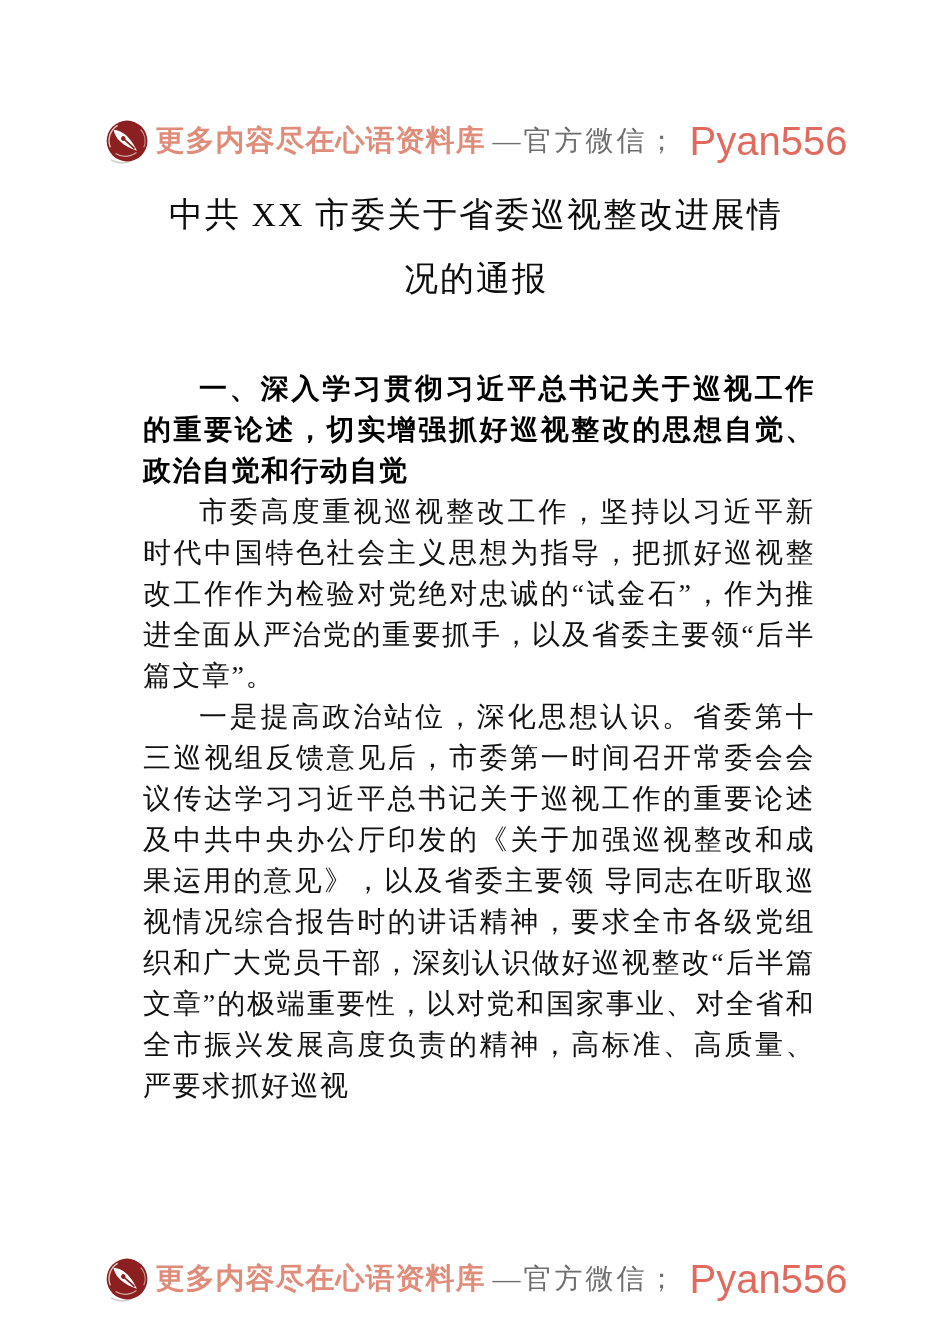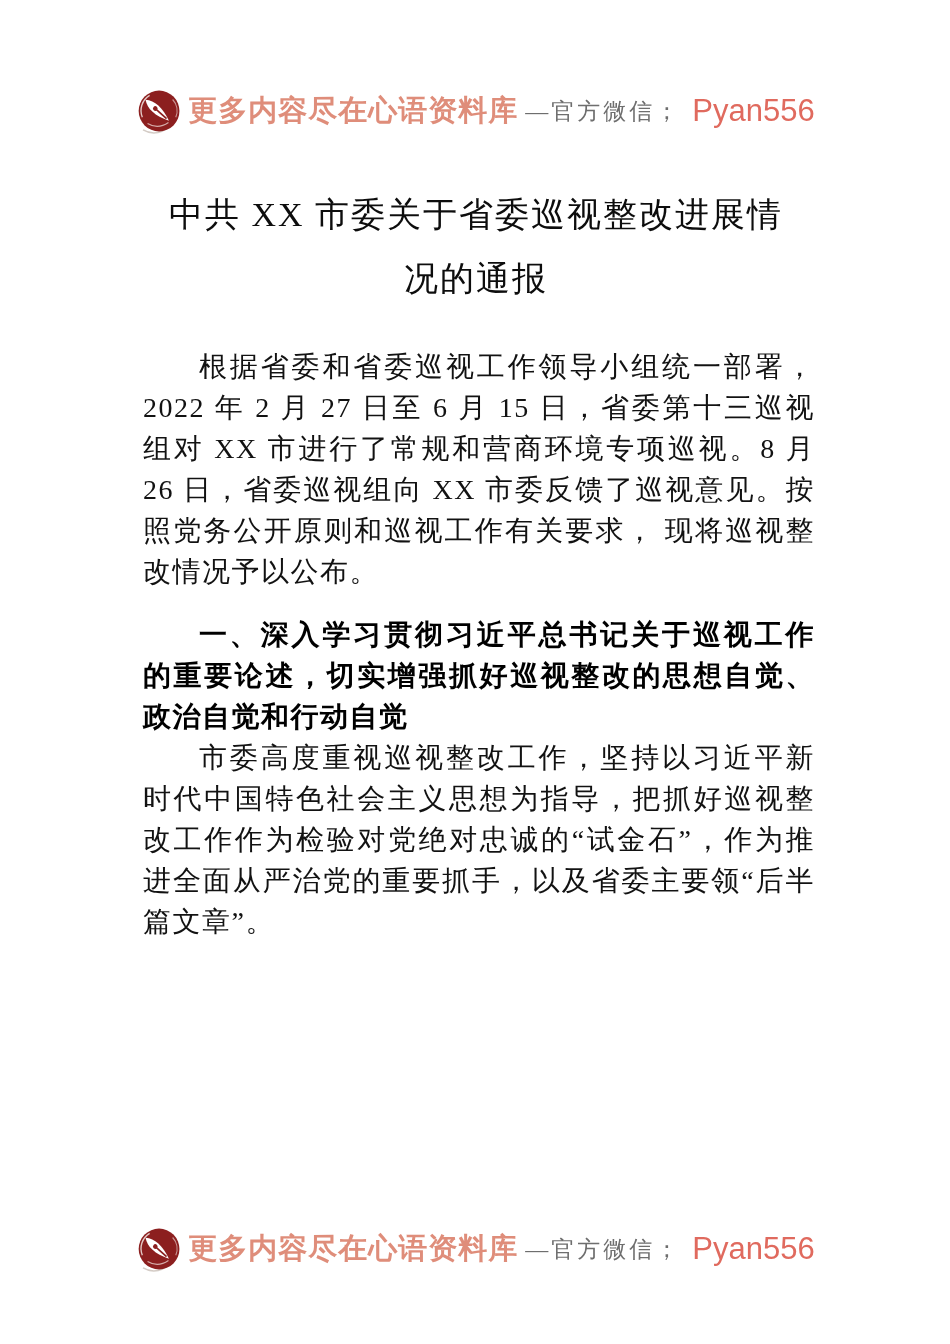--- a/index.html
+++ b/index.html
@@ -14,40 +14,41 @@
 
   
   .brand-bar {
     position: absolute;
     left: 0; right: 0;
     display: flex;
     justify-content: center;
     align-items: center;
     gap: 7px;
     white-space: nowrap;
+    margin-top: 30px;
   }
   .brand-bar.top    { top: 88px;  }
   .brand-bar.bottom { top: 1226px; }
   .brand-logo { width: 46px; height: 46px; flex: 0 0 auto; }
   .brand-site {
     font-family: "Liberation Serif", serif;
     font-weight: 700;
     font-size: 29px;
     color: #df8d7a;
     letter-spacing: 1px;
   }
   .brand-wechat-label {
     font-family: "Liberation Serif", serif;
-    font-size: 23px;
+    font-size: 28px;
     color: #6e6e6e;
     letter-spacing: 3px;
   }
   .brand-wechat-id {
     font-family: "Liberation Sans", sans-serif;
-    font-size: 31px;
+    font-size: 40px;
     color: #e06a5e;
     padding-left: 4px;
   }
 
   
   .doc-title {
     position: absolute;
     top: 183px;
     left: 143px;
     width: 666px;
@@ -107,23 +108,23 @@
     </svg>
     <span class="brand-site">更多内容尽在心语资料库</span>
       <span class="brand-wechat-label">—官方微信；</span>
       <span class="brand-wechat-id">Pyan556</span>
   </div>
 
   <div class="doc-title">中共 XX 市委关于省委巡视整改进展情
 况的通报</div>
 
   <div class="doc-body">
-    <p class="body-para">根据省委和省委巡视工作领导小组统一部署，2022 年 2 月 27 日至 6 月 15 日，省委第十三巡视组对 XX 市进行了常规和营商环境专项巡视。8 月 26 日，省委巡视组向 XX 市委反馈了巡视意见。按照党务公开原则和巡视工作有关要求， 现将巡视整改情况予以公布。</p>
     <p class="heading-para">一、深入学习贯彻习近平总书记关于巡视工作的重要论述，切实增强抓好巡视整改的思想自觉、政治自觉和行动自觉</p>
     <p class="body-para">市委高度重视巡视整改工作，坚持以习近平新时代中国特色社会主义思想为指导，把抓好巡视整改工作作为检验对党绝对忠诚的“试金石”，作为推进全面从严治党的重要抓手，以及省委主要领“后半篇文章”。</p>
+    <p class="body-para">一是提高政治站位，深化思想认识。省委第十三巡视组反馈意见后，市委第一时间召开常委会会议传达学习习近平总书记关于巡视工作的重要论述及中共中央办公厅印发的《关于加强巡视整改和成果运用的意见》，以及省委主要领 导同志在听取巡视情况综合报告时的讲话精神，要求全市各级党组织和广大党员干部，深刻认识做好巡视整改“后半篇文章”的极端重要性，以对党和国家事业、对全省和全市振兴发展高度负责的精神，高标准、高质量、严要求抓好巡视</p>
   </div>
 
   <div class="brand-bar bottom">
     <svg class="brand-logo" viewBox="0 0 44 44" xmlns="http://www.w3.org/2000/svg">
       <circle cx="18" cy="23" r="20" fill="none" stroke="#cfc7c0" stroke-width="1.4" stroke-dasharray="42 90" opacity="0.9"></circle>
       <circle cx="23" cy="22" r="19.5" fill="#8c1f1f"></circle>
       <path d="M7 28 a 17 17 0 0 1 7 -21" stroke="#f3e8e4" stroke-width="1.3" fill="none" opacity="0.85"></path>
       <path d="M36 11 a 16 16 0 0 1 3 17" stroke="#f3e8e4" stroke-width="1.1" fill="none" opacity="0.6"></path>
       <g transform="rotate(-48 22 22)">
         <path d="M22 6 C 16.5 13, 16.5 23, 22 36 C 27.5 23, 27.5 13, 22 6 Z" fill="#ffffff"></path>

